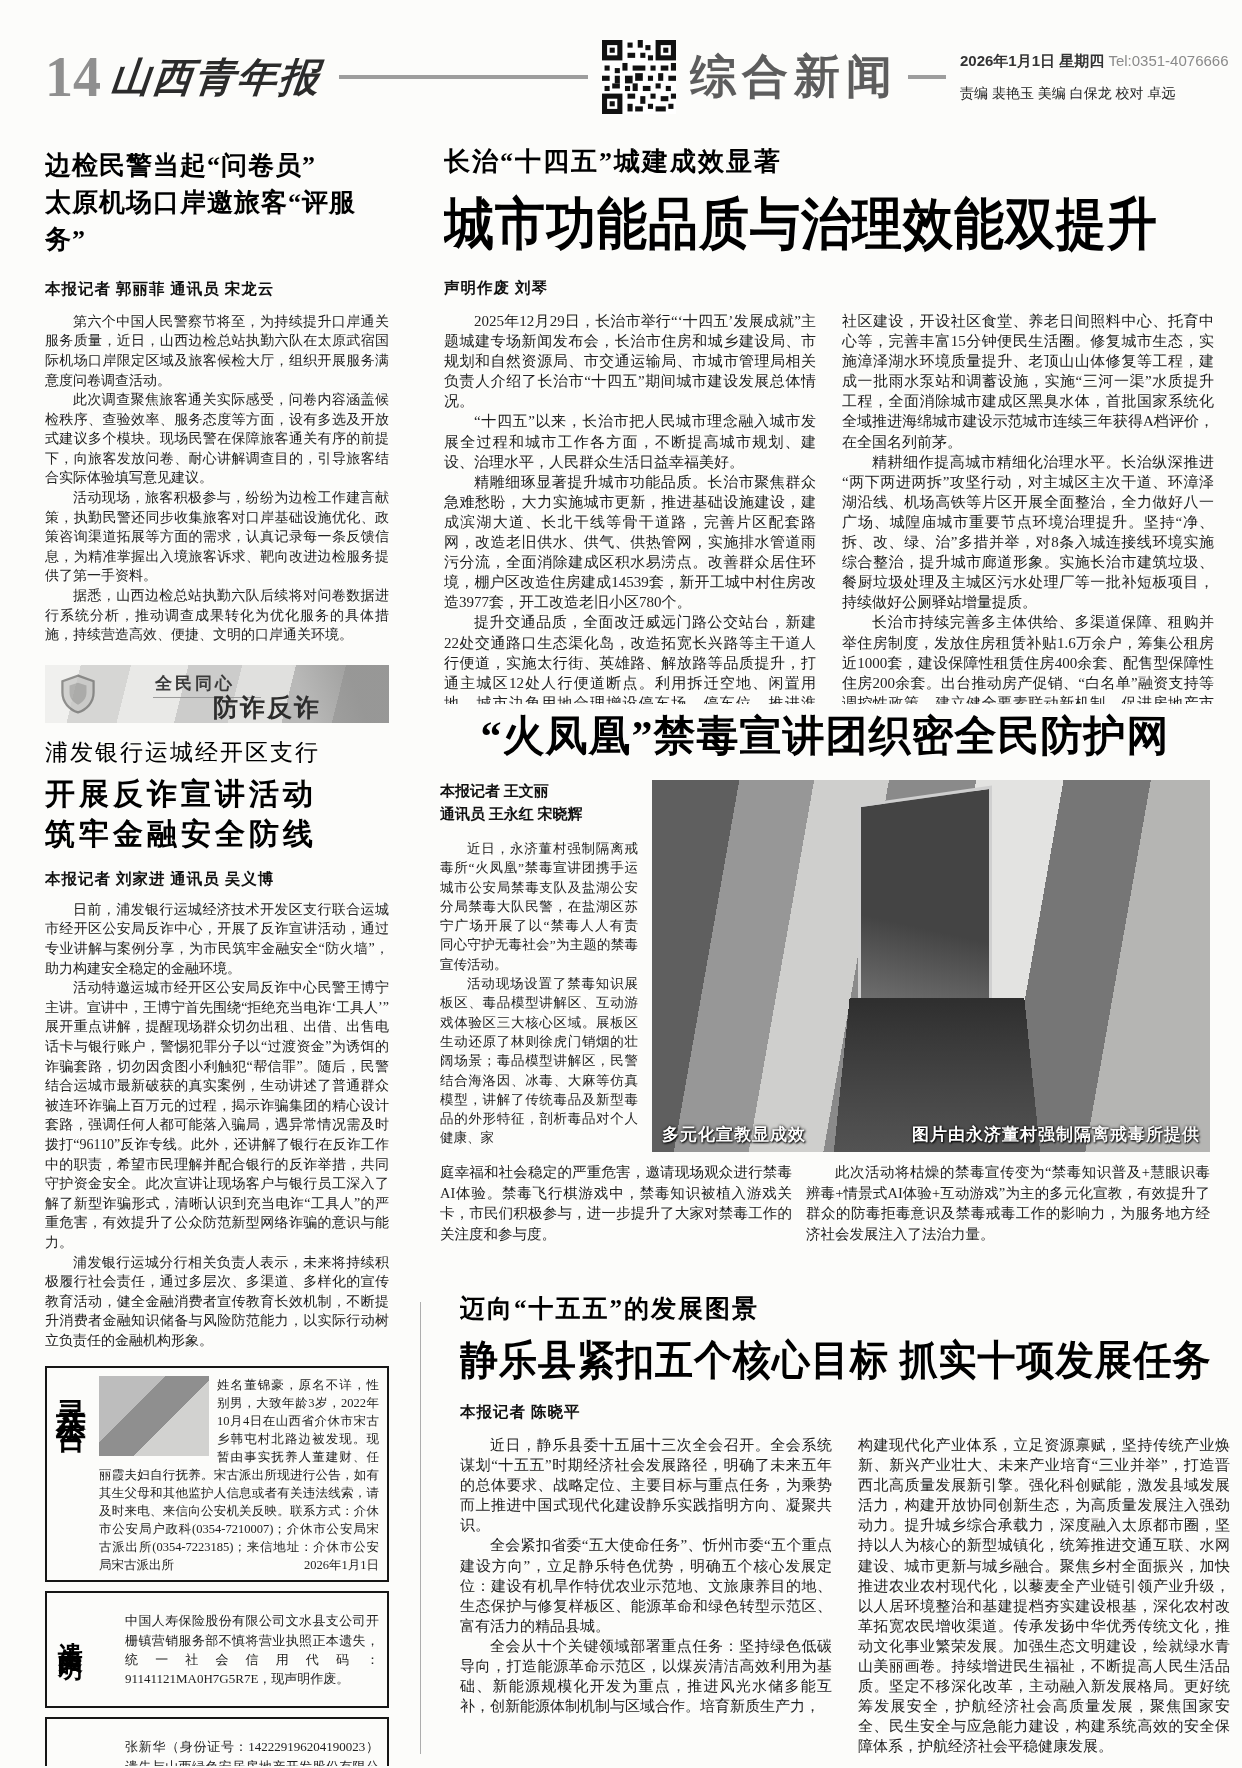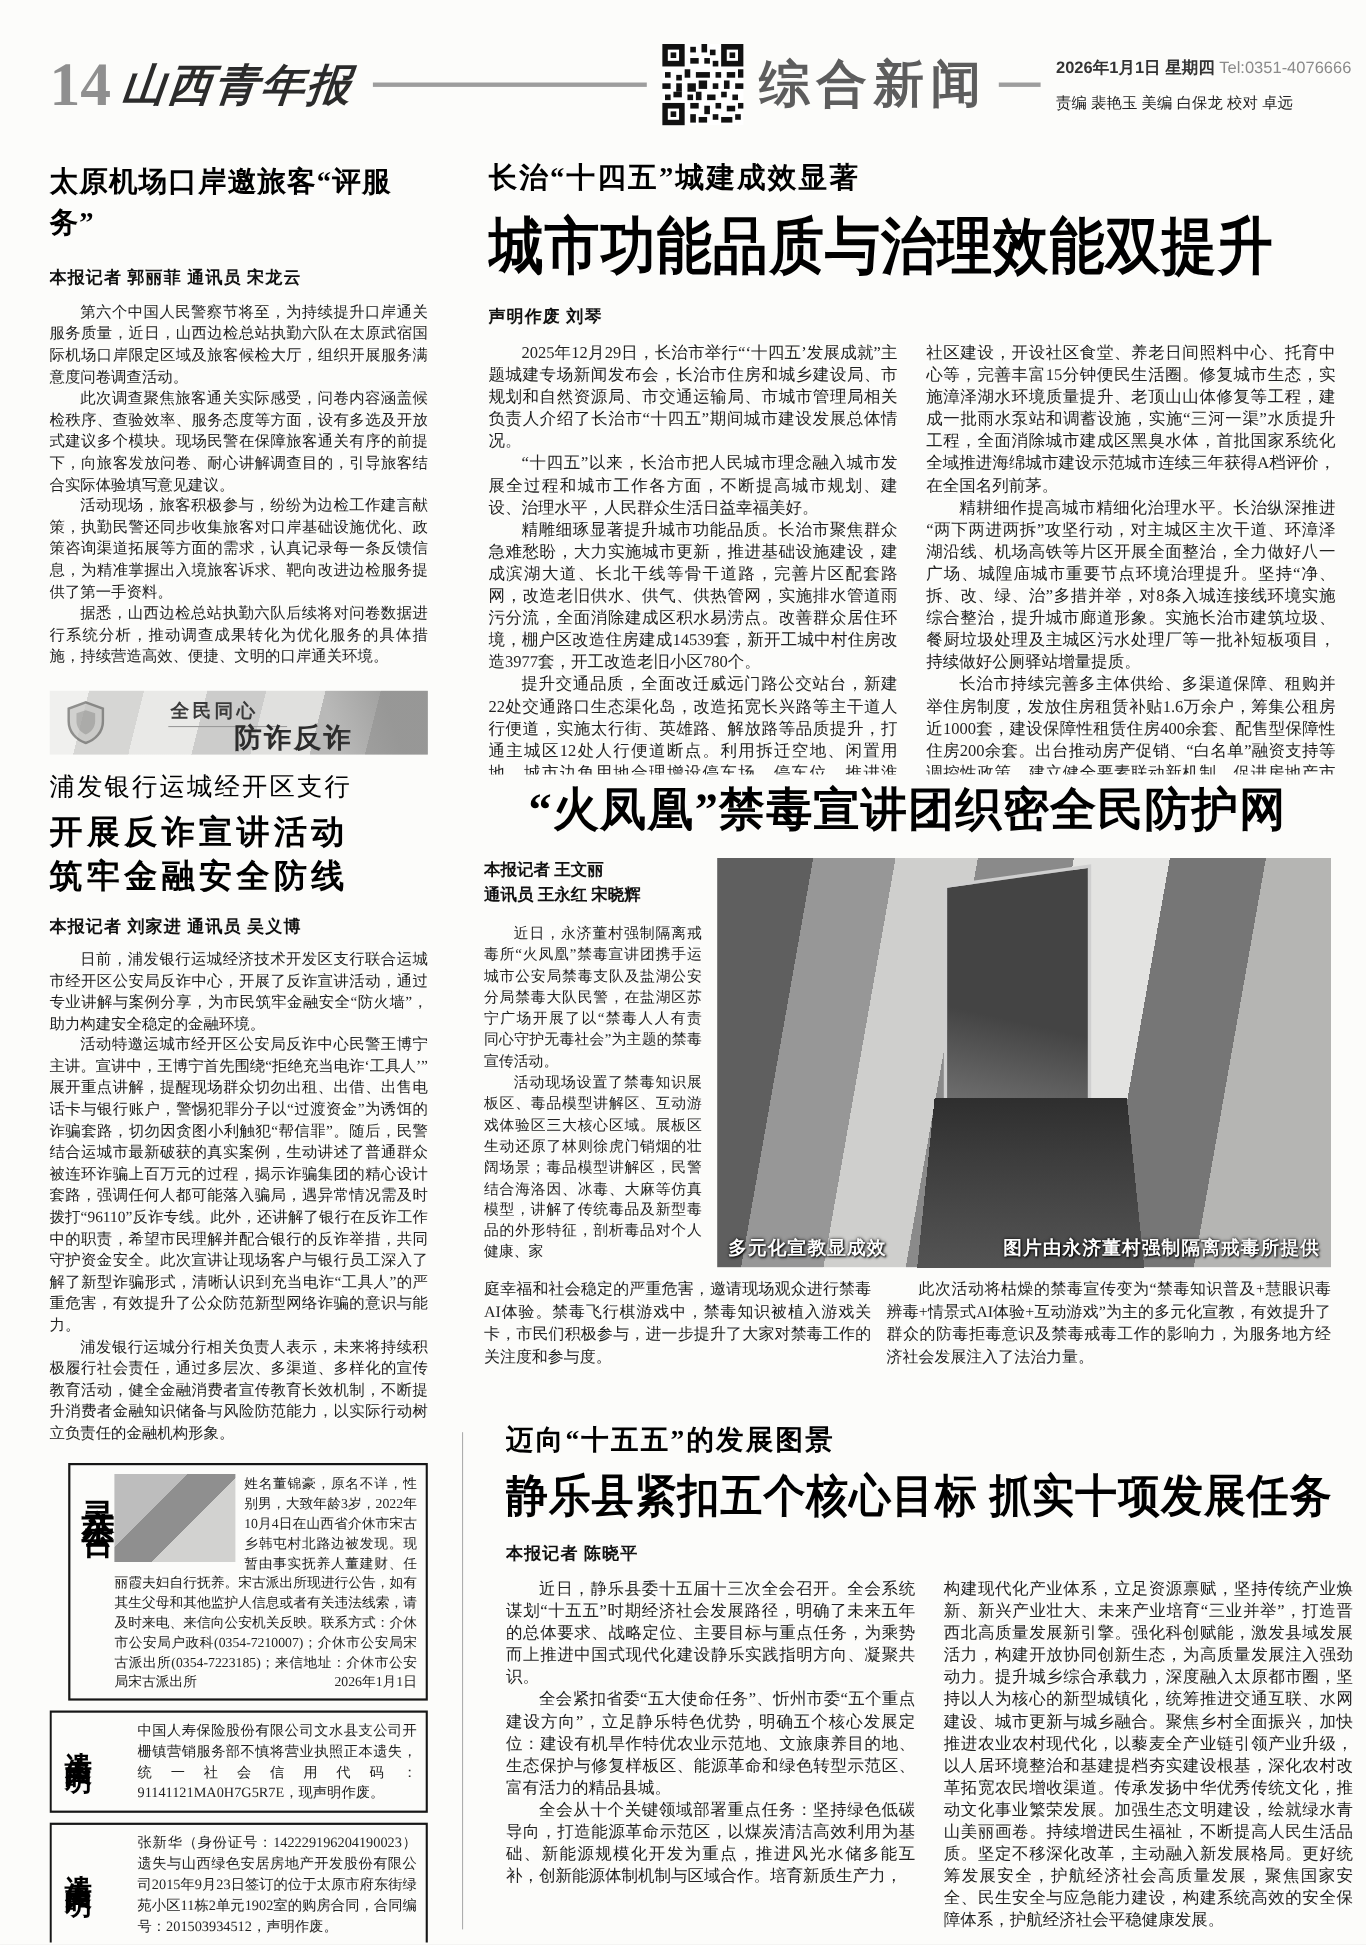--- a/index.html
+++ b/index.html
@@ -46,30 +46,30 @@
   .banner-t1 { position:absolute; left:108px; top:7px; font-size:17px; font-weight:800; color:#3a3a3a;
                letter-spacing:3px; border-bottom:1px solid #9a9a9a; padding:0 26px 2px 2px; }
   .banner-t2 { position:absolute; left:168px; top:26px; font-size:25px; font-weight:900; color:#2c2c2c;
                letter-spacing:2px; }
 
   .a2-kicker { margin-top:14px; font-size:23px; color:#000; letter-spacing:2px; }
   .a2-title  { margin-top:6px; font-size:30px; font-weight:900; color:#000; line-height:1.35; letter-spacing:4px; }
   .a2-byline { margin-top:14px; }
   .a2-body { margin-top:10px; }
 
-  .notice { position:relative; margin-top:16px; border:2.5px solid #161616; padding:8px 8px 6px 40px; min-height:146px;margin-left:17px; }
+  .notice { position:relative; margin-top:16px; border:2.5px solid #161616; padding:8px 8px 6px 52px; min-height:146px; }
   .notice-label { position:absolute; left:8px; top:8px; bottom:8px; width:40px;
                   writing-mode:vertical-lr; font-size:30px; font-weight:900; color:#000;
                   letter-spacing:7px; line-height:1.1; }
   .notice-photo { float:left; width:110px; height:80px; margin:0 8px 4px 0;
                   background:linear-gradient(135deg,#bdbdbd 0 35%,#8f8f8f 35% 60%,#d2d2d0 60% 100%); }
   .notice-text { font-size:12.5px; line-height:1.44; text-align:justify; color:#222; }
   .notice-text .ndate { float:right; font-weight:400; }
 
-  .loss { display:flex; align-items:center; margin-top:9px; border:2px solid #161616; padding:6px 8px; }
+  .loss { display:flex; align-items:center; margin-top:9px; border:2px solid #161616; padding:18px 8px; }
   .loss-label { flex:0 0 62px; writing-mode:vertical-lr; height:58px; font-size:25px; font-weight:900;
                 letter-spacing:5px; line-height:1.15; color:#000; margin-right:8px; }
   .loss-body { flex:1; }
   .loss-body p { font-size:13px; line-height:1.48; text-align:justify; color:#222; }
 
   
   .vrule { position:absolute; left:420px; top:1302px; width:1px; height:452px; background:#adadad; }
 
   .changzhi { position:absolute; left:444px; top:144px; width:770px; height:560px; overflow:hidden; }
   .cz-kicker { font-size:26px; font-weight:700; color:#000; letter-spacing:2px; }
@@ -179,20 +179,21 @@
         <span class="tel">Tel:0351-4076666</span>
       </div>
       <div class="hdr-staff">责编 裴艳玉 美编 白保龙 校对 卓远</div>
     </div>
   </header>
 
   <section class="leftcol">
 
     <article>
       <h2 class="a1-title">
+        <div>边检民警当起“问卷员”</div>
         <div>太原机场口岸邀旅客“评服务”</div>
       </h2>
       <div class="byline a1-byline">本报记者 郭丽菲 通讯员 宋龙云</div>
       <div class="bt a1-body">
         <p class="ind">第六个中国人民警察节将至，为持续提升口岸通关服务质量，近日，山西边检总站执勤六队在太原武宿国际机场口岸限定区域及旅客候检大厅，组织开展服务满意度问卷调查活动。</p>
         <p class="ind">此次调查聚焦旅客通关实际感受，问卷内容涵盖候检秩序、查验效率、服务态度等方面，设有多选及开放式建议多个模块。现场民警在保障旅客通关有序的前提下，向旅客发放问卷、耐心讲解调查目的，引导旅客结合实际体验填写意见建议。</p>
         <p class="ind">活动现场，旅客积极参与，纷纷为边检工作建言献策，执勤民警还同步收集旅客对口岸基础设施优化、政策咨询渠道拓展等方面的需求，认真记录每一条反馈信息，为精准掌握出入境旅客诉求、靶向改进边检服务提供了第一手资料。</p>
         <p class="ind">据悉，山西边检总站执勤六队后续将对问卷数据进行系统分析，推动调查成果转化为优化服务的具体措施，持续营造高效、便捷、文明的口岸通关环境。</p>
       </div>
     </article>

